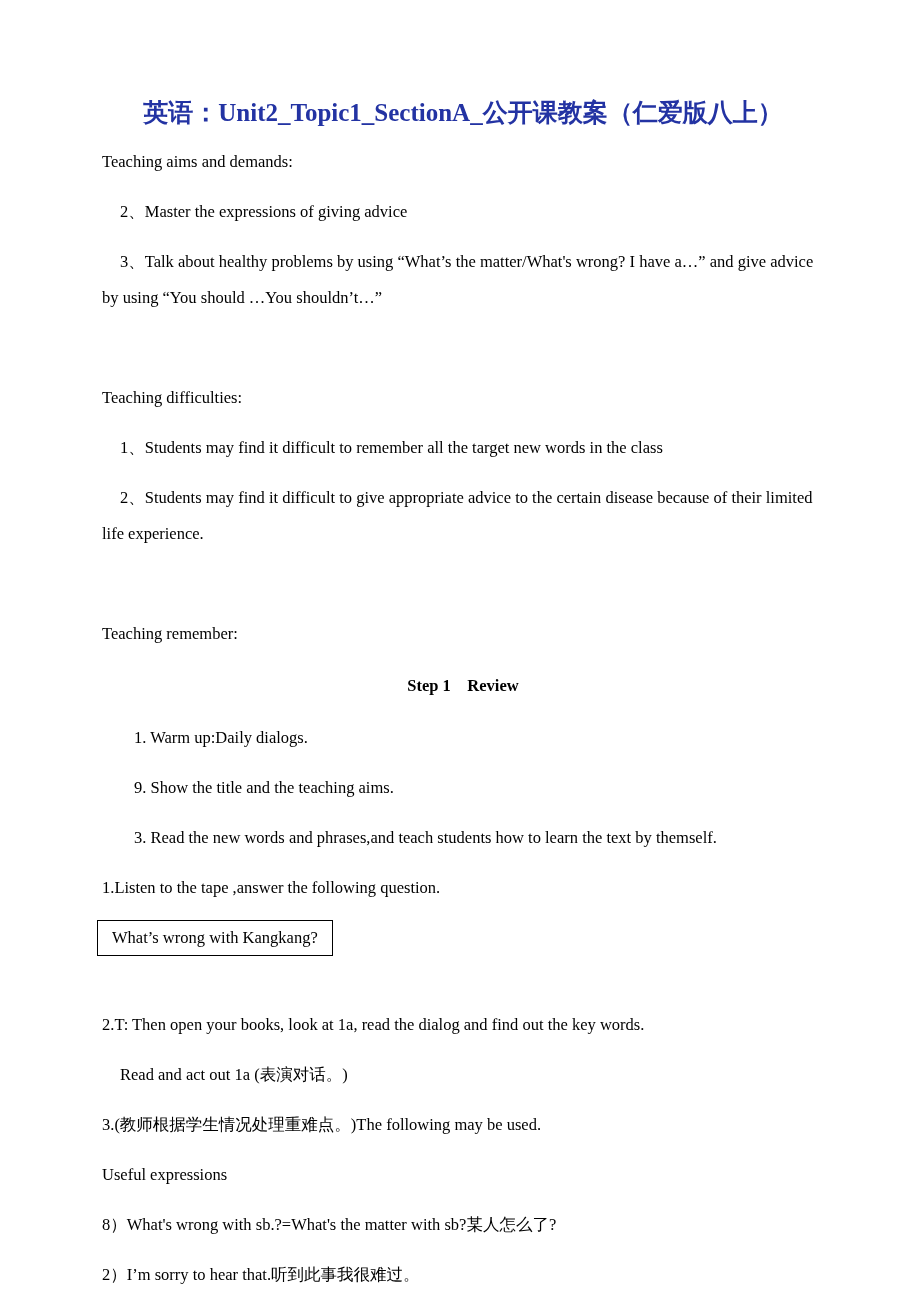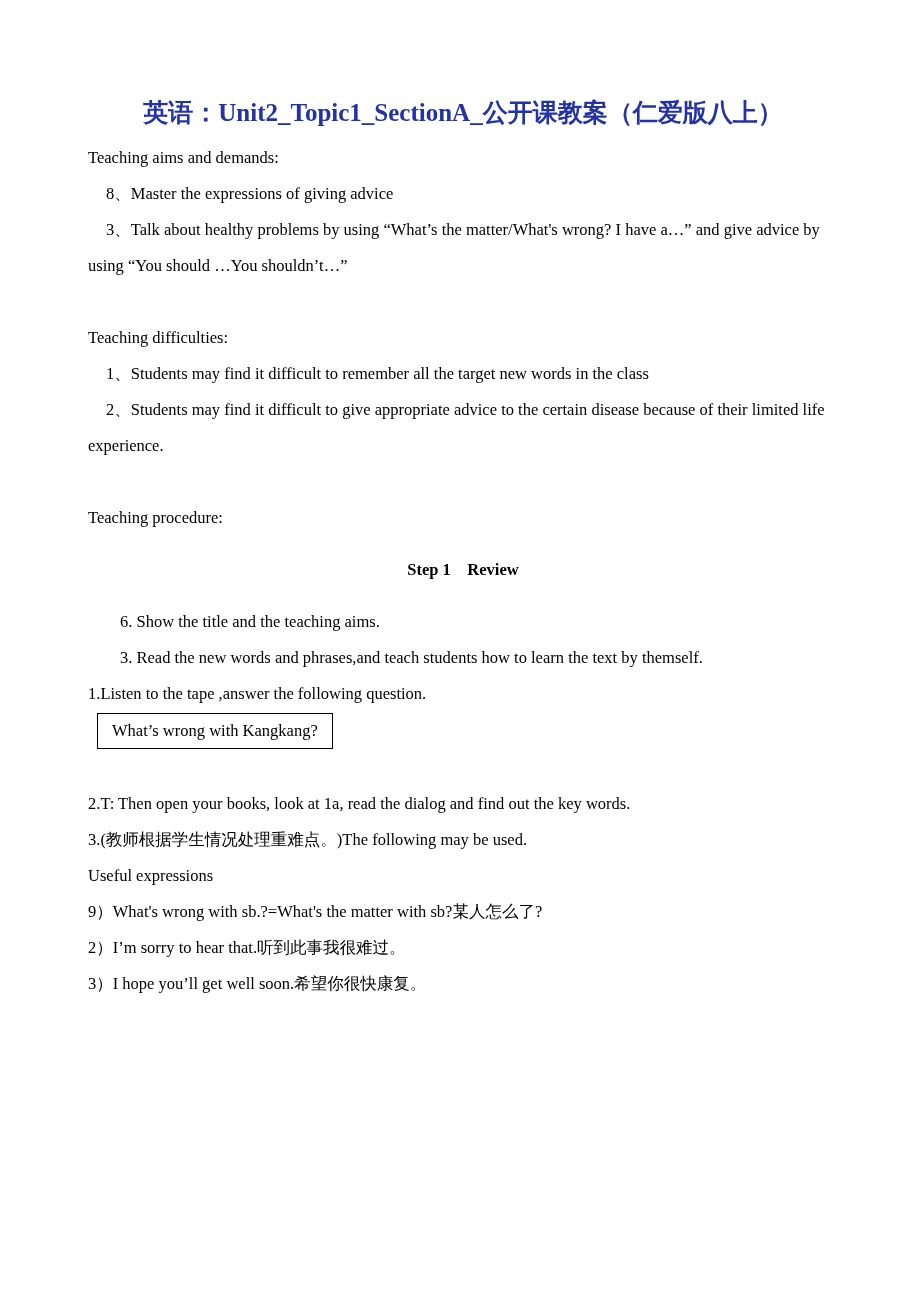--- a/index.html
+++ b/index.html
@@ -23,21 +23,21 @@
   .title {
     text-align: center;
     color: #2333A3;
     font-size: 25px;
     font-weight: bold;
     line-height: 34px;
     margin: 0 0 10px 0;
     white-space: nowrap;
   }
   p.line {
-    margin: 0;
+    margin: 14px;
     line-height: 36px;
   }
   .indent1 { text-indent: 18px; }
   .indent2 { text-indent: 32px; }
   .step {
     margin: 16px;
     line-height: 36px;
     text-align: center;
     font-weight: bold;
     white-space: pre;
@@ -58,48 +58,50 @@
   }
 </style>
 </head>
 <body>
 
 <div class="page">
 
   <h1 class="title">英语：Unit2_Topic1_SectionA_公开课教案（仁爱版八上）</h1>
 
   <p class="line">Teaching aims and demands:</p>
-  <p class="line indent1">8、Master the expressions of giving advice</p>
+  <p class="line indent1">2、Master the expressions of giving advice</p>
   <p class="line indent1">3、Talk about healthy problems by using “What’s the matter/What's wrong? I have a…” and give advice by using “You should …You shouldn’t…”</p>
 
   <div class="gap"></div>
 
   <p class="line">Teaching difficulties:</p>
   <p class="line indent1">1、Students may find it difficult to remember all the target new words in the class</p>
   <p class="line indent1">2、Students may find it difficult to give appropriate advice to the certain disease because of their limited life experience.</p>
 
   <div class="gap"></div>
 
-  <p class="line">Teaching procedure:</p>
+  <p class="line">Teaching remember:</p>
 
   <p class="step">Step 1    Review</p>
-  <p class="line indent2">6. Show the title and the teaching aims.</p>
+  <p class="line indent2">1. Warm up:Daily dialogs.</p>
+  <p class="line indent2">9. Show the title and the teaching aims.</p>
   <p class="line indent2">3. Read the new words and phrases,and teach students how to learn the text by themself.</p>
 
 
   <p class="line">1.Listen to the tape ,answer the following question.</p>
 
   <div class="box-row">
     <span class="box">What’s wrong with Kangkang?</span>
   </div>
 
   <div class="gap"></div>
 
   <p class="line">2.T: Then open your books, look at 1a, read the dialog and find out the key words.</p>
 
 
+  <p class="line indent1">Read and act out 1a (表演对话。)</p>
   <p class="line">3.(教师根据学生情况处理重难点。)The following may be used.</p>
   <p class="line">Useful expressions</p>
-  <p class="line">9）What's wrong with sb.?=What's the matter with sb?某人怎么了?</p>
+  <p class="line">8）What's wrong with sb.?=What's the matter with sb?某人怎么了?</p>
   <p class="line">2）I’m sorry to hear that.听到此事我很难过。</p>
   <p class="line">3）I hope you’ll get well soon.希望你很快康复。</p>
 
 </div>
 
 </body></html>

